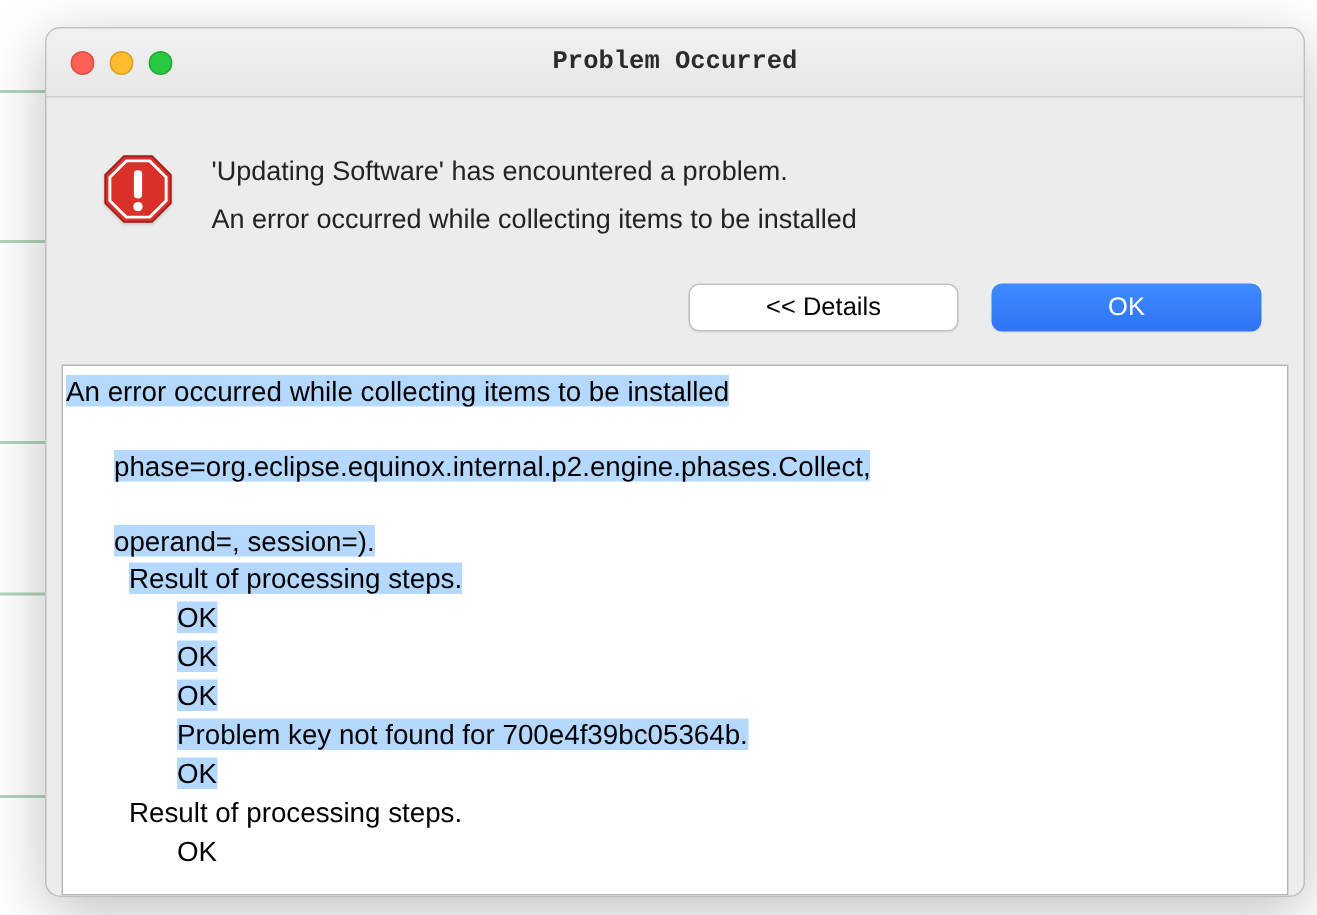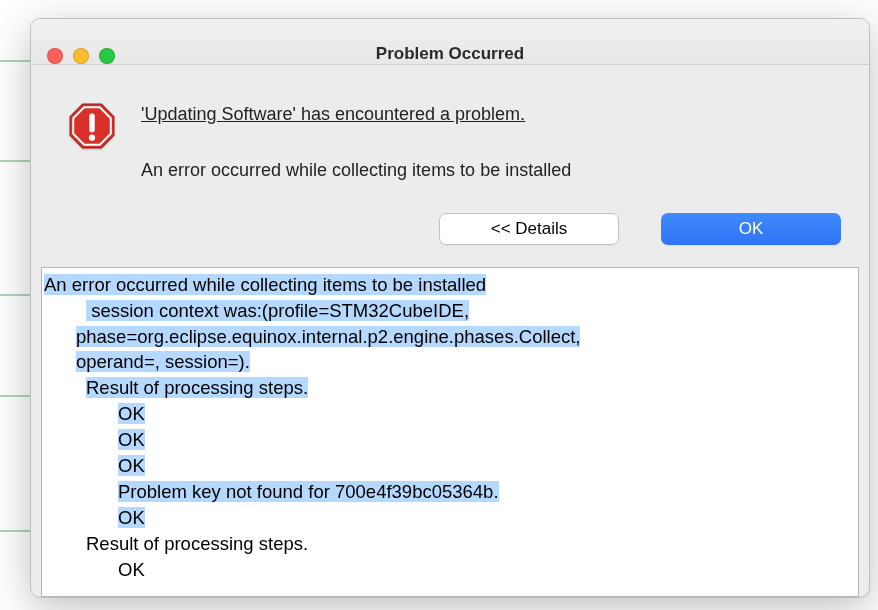--- a/index.html
+++ b/index.html
@@ -36,24 +36,25 @@
       box-shadow: 0 10px 40px rgba(0,0,0,0.25);
       z-index: 10;
       overflow: hidden;
       display: flex;
       flex-direction: column;
     }
     .titlebar {
       height: 46px;
       border-bottom: 1px solid #cfcfcf;
       display: flex;
-      align-items: flex-end;
+      align-items: center;
       padding: 0 16px;
       position: relative;
       background: linear-gradient(#f1f1f1, #e7e7e7);
+      font-family: Liberation Mono, monospace;
     }
     .traffic-lights {
       display: flex;
       gap: 10px;
     }
     .dot {
       width: 16px; height: 16px;
       border-radius: 50%;
       border: 0.5px solid rgba(0,0,0,0.15);
     }
@@ -81,27 +82,26 @@
       display: block;
       filter: drop-shadow(0 1px 1px rgba(0,0,0,0.2));
     }
     .msgs {
       flex: 1;
       font-size: 18px;
       color: #222;
       line-height: 1.55;
     }
     .msg-heading {
-      margin-bottom: 28px;
-      text-decoration: underline;
+      margin-bottom: 4px;
     }
     .buttons {
       display: flex;
       justify-content: flex-end;
-      gap: 42px;
+      gap: 22px;
       padding: 28px 28px 22px 0;
     }
     .btn {
       height: 32px;
       min-width: 180px;
       border-radius: 7px;
       font-size: 17px;
       border: 1px solid #c3c3c3;
       background: #ffffff;
       cursor: pointer;
@@ -126,21 +126,21 @@
     }
     .details-pane .line {
       white-space: pre;
     }
     .details-pane .sel {
       background: #b5d8ff;
       display: inline;
     }
     .indent1 { padding-left: 42px; }
     .indent2 { padding-left: 74px; }
-    .indent1b { padding-left: 32px; }
+    .indent1b { padding-left: 32px; margin-top: 24px; }
   </style>
 </head>
 <body>
 
 <div class="bg-lines">
   <div class="bg-line" style="top:60px"></div>
   <div class="bg-line" style="top:160px"></div>
   <div class="bg-line" style="top:294px"></div>
   <div class="bg-line" style="top:395px"></div>
   <div class="bg-line" style="top:530px"></div>
@@ -171,21 +171,20 @@
     </div>
   </div>
 
   <div class="buttons">
     <button class="btn">&lt;&lt; Details</button>
     <button class="btn primary">OK</button>
   </div>
 
   <div class="details-pane">
     <div class="line"><span class="sel">An error occurred while collecting items to be installed</span></div>
-    <div class="line indent1"><span class="sel"> session context was:(profile=STM32CubeIDE,</span></div>
     <div class="line indent1b"><span class="sel">phase=org.eclipse.equinox.internal.p2.engine.phases.Collect,</span></div>
     <div class="line indent1b"><span class="sel">operand=, session=).</span></div>
     <div class="line indent1"><span class="sel">Result of processing steps.</span></div>
     <div class="line indent2"><span class="sel">OK</span></div>
     <div class="line indent2"><span class="sel">OK</span></div>
     <div class="line indent2"><span class="sel">OK</span></div>
     <div class="line indent2"><span class="sel">Problem key not found for 700e4f39bc05364b.</span></div>
     <div class="line indent2"><span class="sel">OK</span></div>
     <div class="line indent1"><span>Result of processing steps.</span></div>
     <div class="line indent2"><span>OK</span></div>

